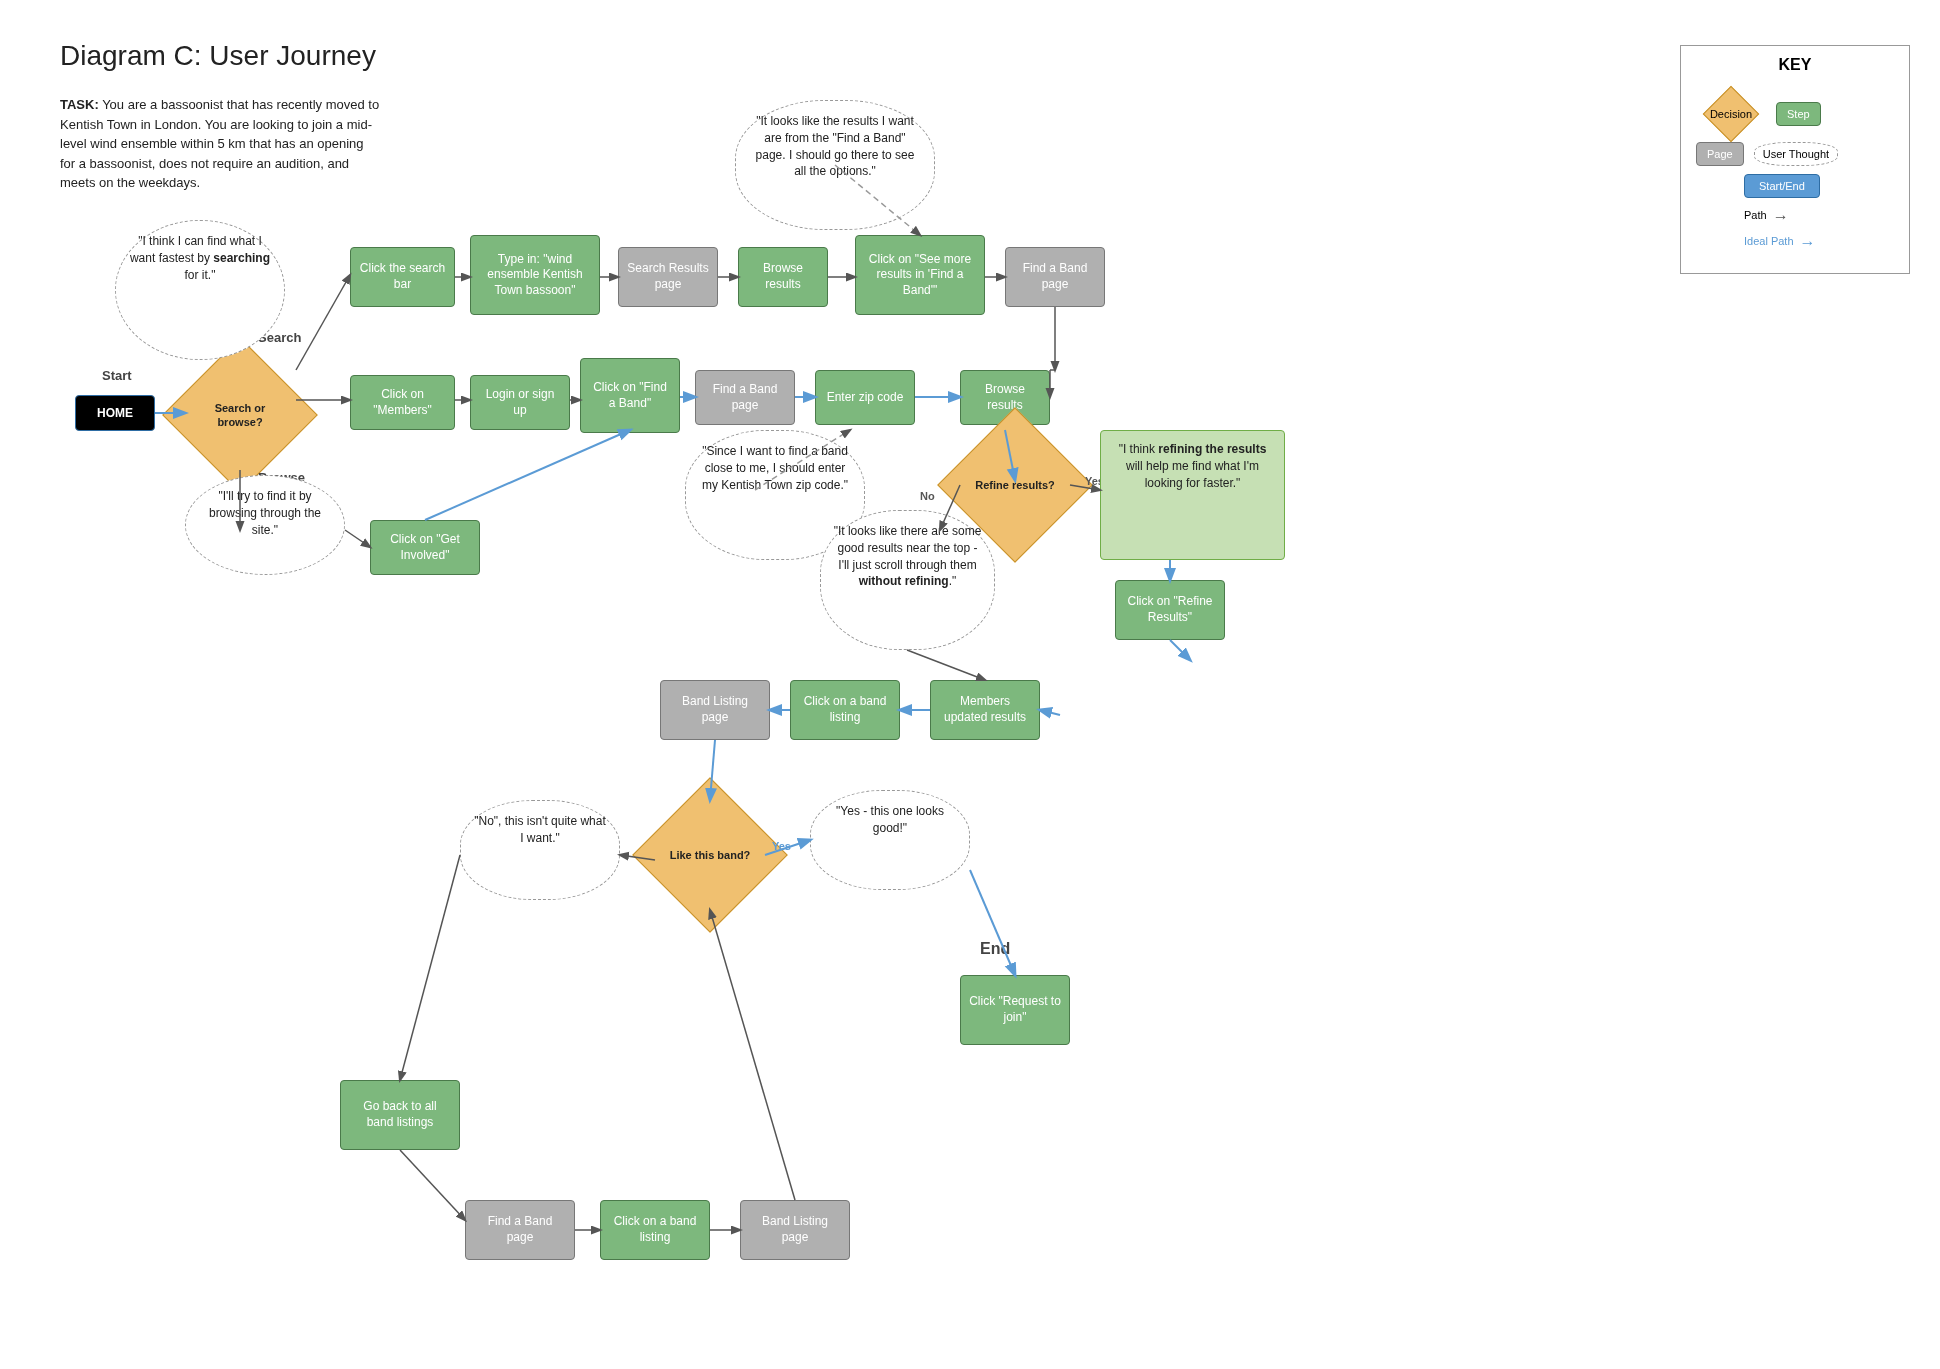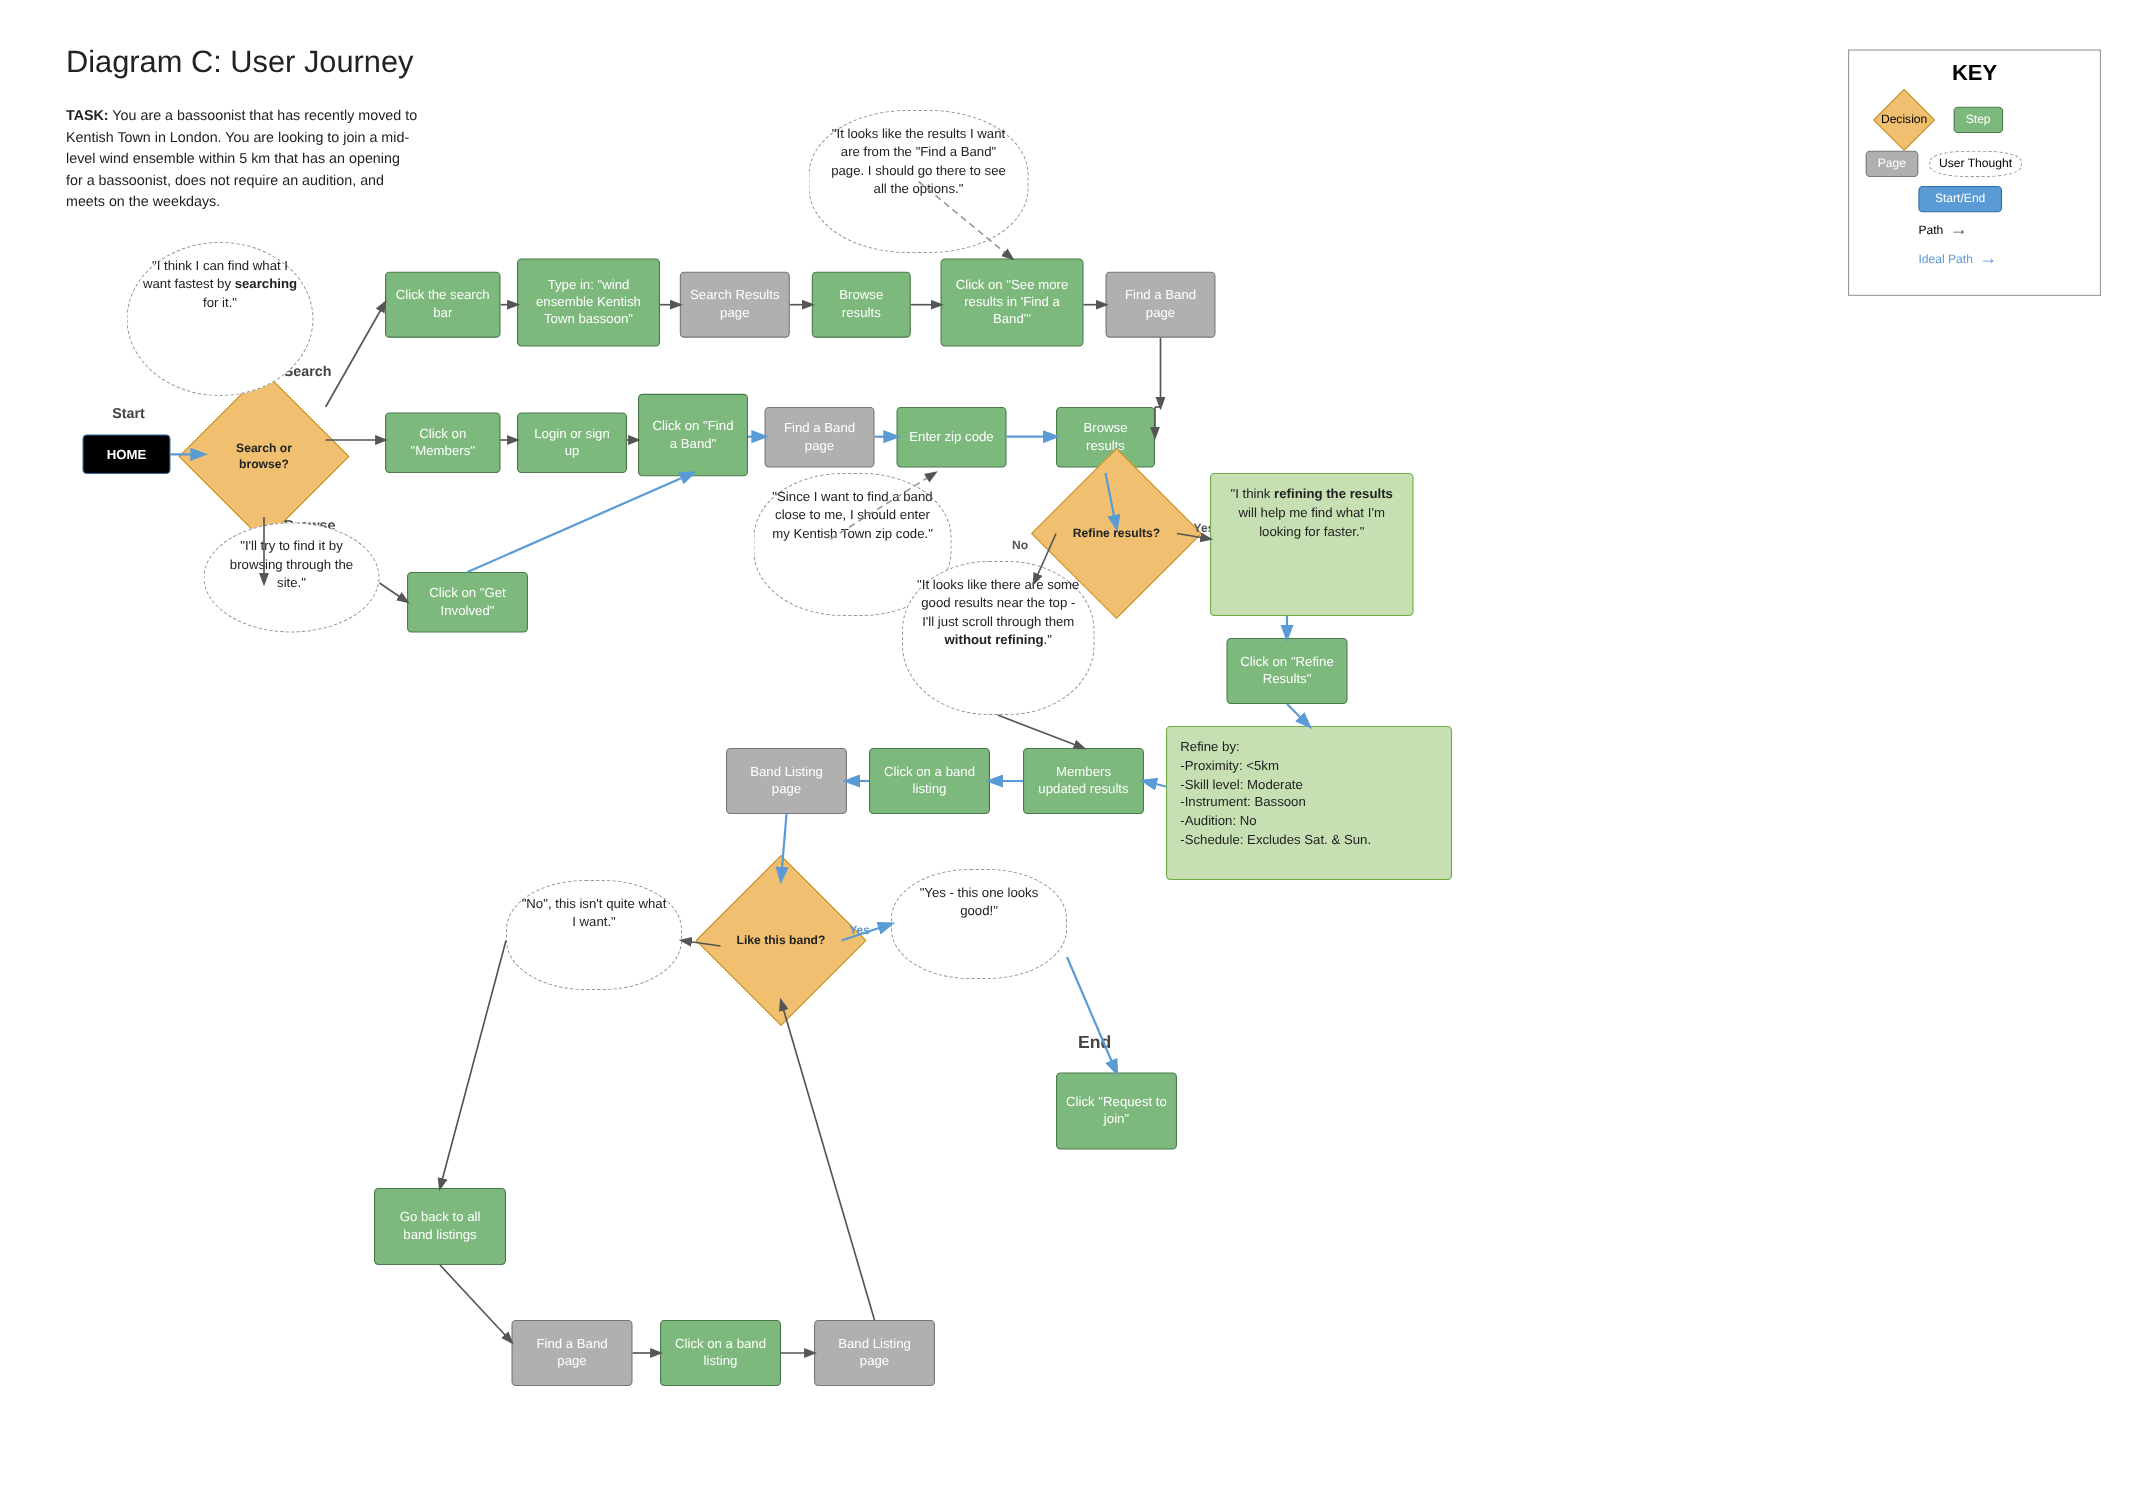--- a/index.html
+++ b/index.html
@@ -47,22 +47,22 @@
       top: 45px;
       right: 30px;
       width: 230px;
       border: 1px solid #999;
       background: #fff;
       padding: 10px 15px 15px 15px;
     }
     .key-title {
       text-align: center;
       font-weight: bold;
-      font-size: 20px;
-      margin-bottom: 10px;
+      font-size: 16px;
+      margin-bottom: 20px;
     }
     .key-row {
       display: flex;
       align-items: center;
       gap: 10px;
       margin-bottom: 8px;
       flex-wrap: wrap;
     }
     .key-row2 {
       display: flex;
@@ -332,28 +332,20 @@
   </div>
 
   <div class="info-box" style="left:1100px;top:430px;width:185px;height:130px;">
     <span>"I think <strong>refining the results</strong> will help me find what I'm looking for faster."</span>
   </div>
 
   <div class="node step" style="left:1115px;top:580px;width:110px;height:60px;">
     <span>Click on "Refine Results"</span>
   </div>
 
-  <div class="info-box" style="left:1060px;top:660px;width:260px;height:140px;text-align:left;">
-    <div>Refine by:</div>
-    <div>-Proximity: &lt;5km</div>
-    <div>-Skill level: Moderate</div>
-    <div>-Instrument: Bassoon</div>
-    <div>-Audition: No</div>
-    <div>-Schedule: Excludes Sat. &amp; Sun.</div>
-  </div>
 
   <div class="node step" style="left:930px;top:680px;width:110px;height:60px;">
     <span>Members updated results</span>
   </div>
 
   <div class="node step" style="left:790px;top:680px;width:110px;height:60px;">
     <span>Click on a band listing</span>
   </div>
 
   <div class="node page" style="left:660px;top:680px;width:110px;height:60px;">

